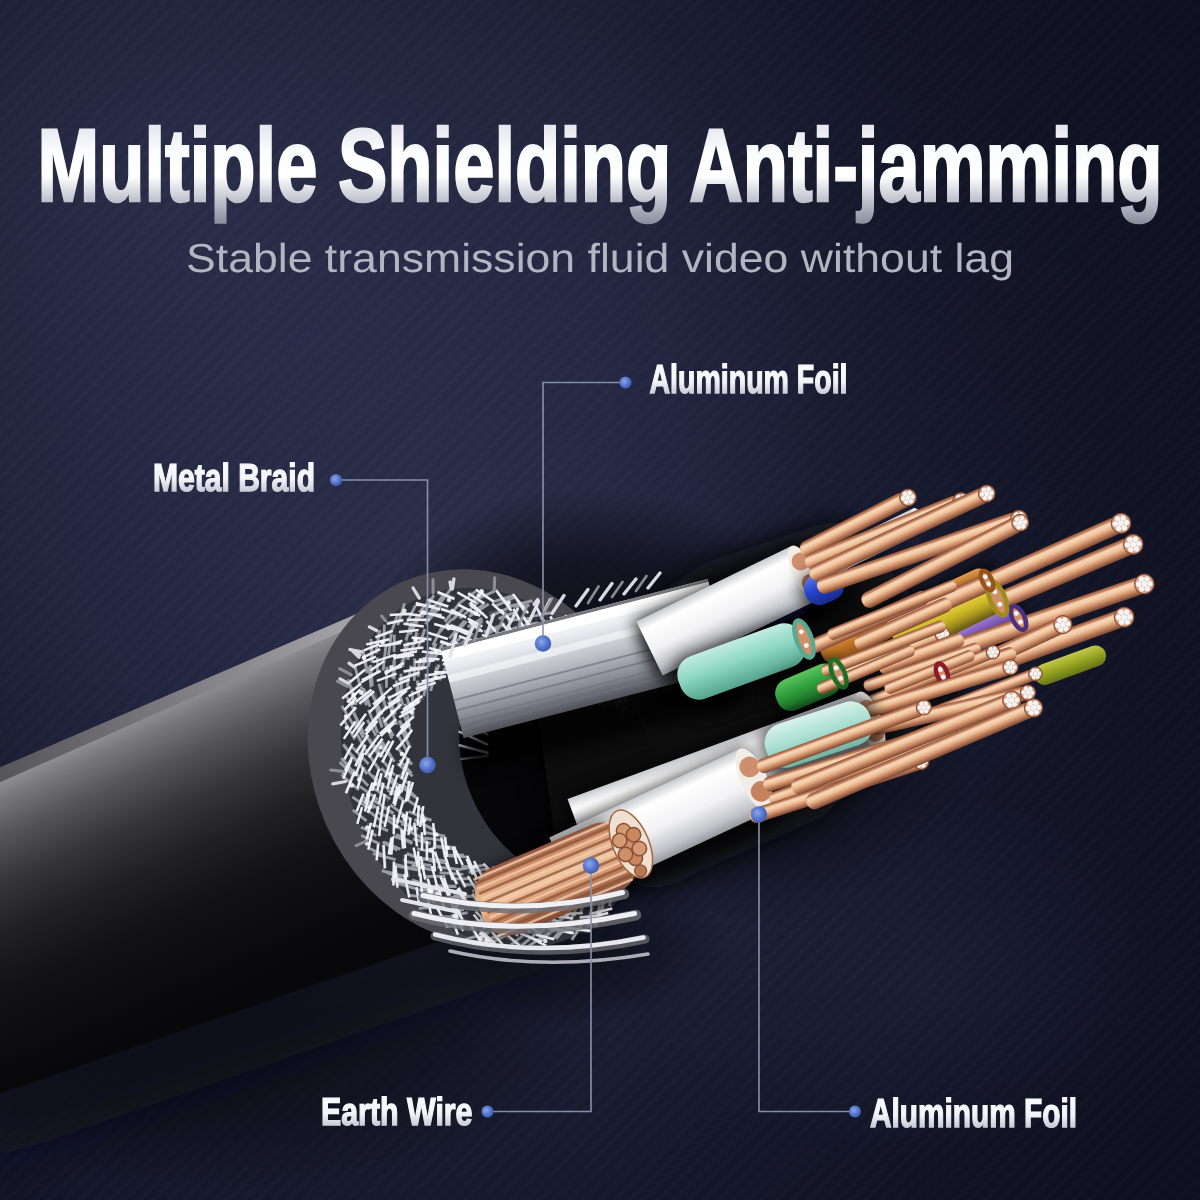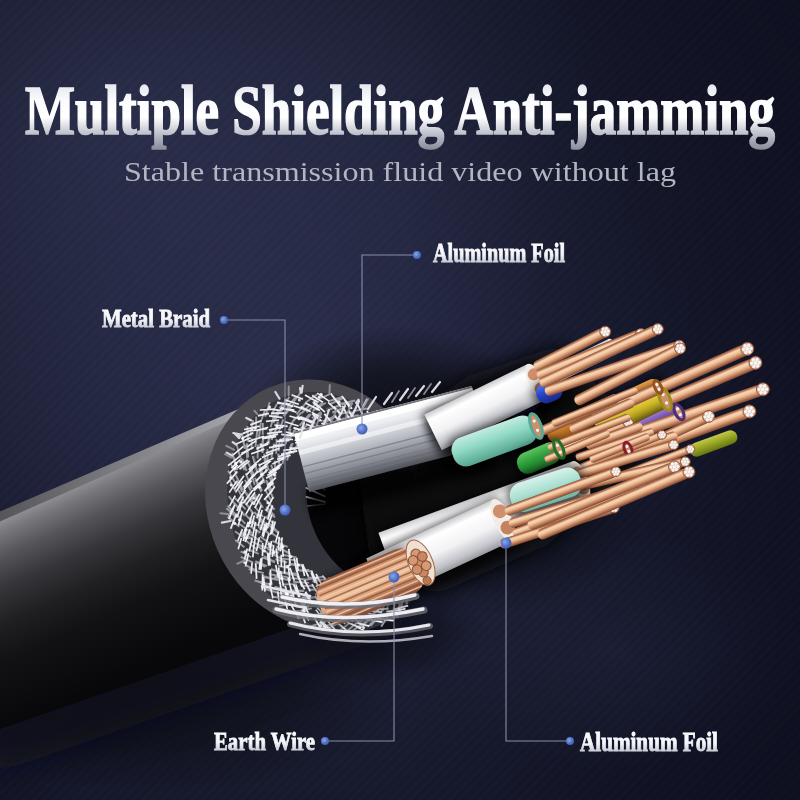--- a/index.html
+++ b/index.html
@@ -1,16 +1,16 @@
 <!DOCTYPE html>
 <html><head>
 <meta charset="utf-8">
 <style>
 html,body{margin:0;padding:0;background:#10121f;}
-.page{position:relative;width:800px;height:800px;overflow:hidden;font-family:Liberation Serif, serif;}
+.page{position:relative;width:800px;height:800px;overflow:hidden;font-family:Liberation Sans, sans-serif;}
 </style>
 </head>
 <body>
 <div class="page">
 <svg width="800" height="800" viewBox="0 0 800 800" xmlns="http://www.w3.org/2000/svg">
 <defs>
   <radialGradient id="bg" cx="0.36" cy="0.48" r="0.78">
     <stop offset="0" stop-color="#2b2e4a"></stop>
     <stop offset="0.3" stop-color="#232640"></stop>
     <stop offset="0.62" stop-color="#181b2e"></stop>

